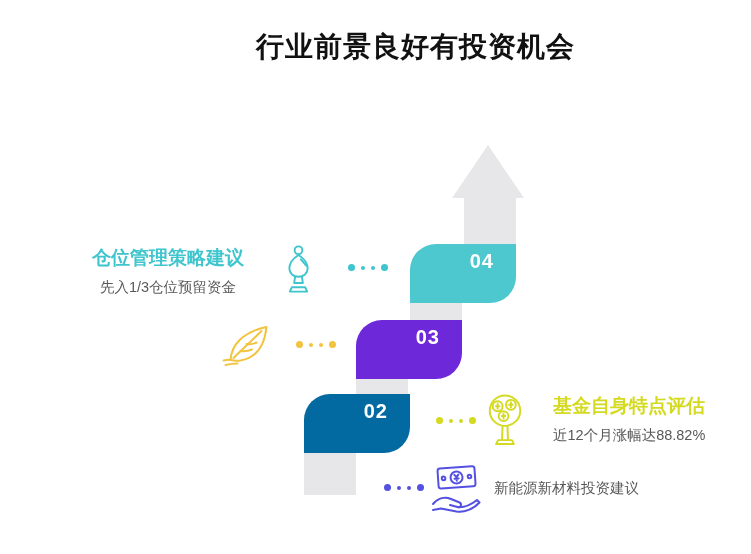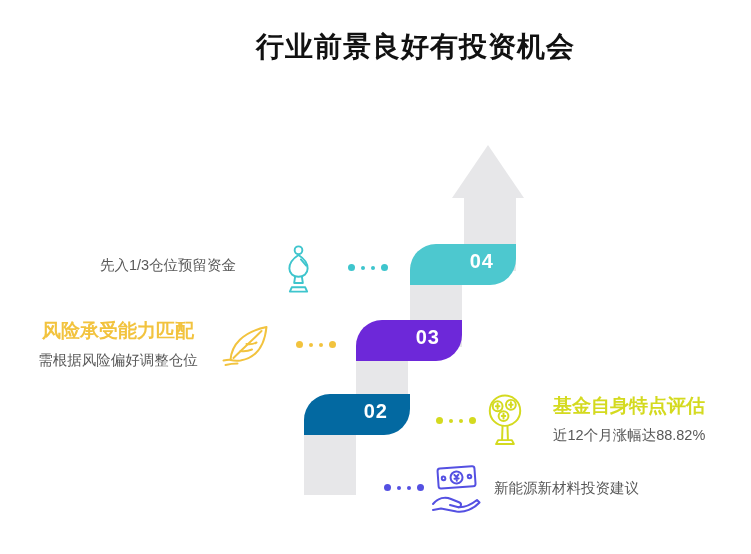--- a/index.html
+++ b/index.html
@@ -17,21 +17,21 @@
   #conn1{left:304px;top:415px;height:80px;}
   #conn2{left:356px;top:341px;height:80px;}
   #conn3{left:410px;top:267px;height:80px;}
   #conn4{left:464px;top:196px;height:75px;}
   .arrowhead{
     position:absolute;left:452px;top:145px;width:0;height:0;z-index:1;
     border-left:36px solid transparent;border-right:36px solid transparent;
     border-bottom:53px solid #E7E7E9;
   }
   
-  .step{position:absolute;width:106px;height:41px;border-radius:26px 0 26px 0;z-index:2;}
+  .step{position:absolute;width:106px;height:59px;border-radius:26px 0 26px 0;z-index:2;}
   #step1{left:252px;top:468px;background:#5450E2;}
   #step2{left:304px;top:394px;background:#0369a1;}
   #step3{left:356px;top:320px;background:#6d28d9;}
   #step4{left:410px;top:244px;background:#4DC8CF;}
   .num{
     position:absolute;top:6px;right:22px;color:#fff;
     font-size:20px;font-weight:700;letter-spacing:1px;
   }
   
   .ann{position:absolute;z-index:3;}
@@ -80,42 +80,39 @@
     <span class="num">02</span>
   </div>
   <div class="step" id="step3">
     <span class="num">03</span>
   </div>
   <div class="step" id="step4">
     <span class="num">04</span>
   </div>
 
   <div class="ann" id="ann4">
+    <div class="t c-teal">仓位管理策略建议</div>
     <div class="s">先入1/3仓位预留资金</div>
   </div>
   <div class="icn" id="icon4">
     <svg viewBox="0 0 34 52">
       <circle cx="17" cy="6.5" r="4"></circle>
       <path d="M17 11.5 C10 16 7.5 21.5 7.5 25.5 C7.5 30.5 11.5 34 17 34 C22.5 34 26.5 30.5 26.5 25.5 C26.5 21.5 24 16 17 11.5 Z"></path>
       <path d="M19.5 16 L25 22.5"></path>
       <path d="M13.5 34 L12.5 40.5 H21.5 L20.5 34"></path>
       <path d="M8 49.5 L10 45 H24 L26 49.5 Z"></path>
     </svg>
   </div>
   <div class="dots" id="dots4">
       <i></i>
       <i></i>
       <i></i>
       <i></i>
     </div>
 
-  <div class="ann" id="ann3">
-    <div class="t c-yellow">风险承受能力匹配</div>
-    <div class="s">需根据风险偏好调整仓位</div>
-  </div>
   <div class="icn" id="icon3">
     <svg viewBox="0 0 52 50">
       <path d="M10 40 C11 25 22 12 46 7 C44 26 35 38 20 40.5 C16.5 41 13 40.8 10 40 Z"></path>
       <path d="M13 38 C22 29 32 20 41 11"></path>
       <path d="M20 31 C24 31.5 28 31 31.5 29.5"></path>
       <path d="M26 24 C29.5 24.5 33 24 36 22.5"></path>
       <path d="M5 45 C9 44 13 43.5 17 43.5"></path>
       <path d="M3 40.5 C5.5 40 8 39.7 10.5 39.9"></path>
     </svg>
   </div>

